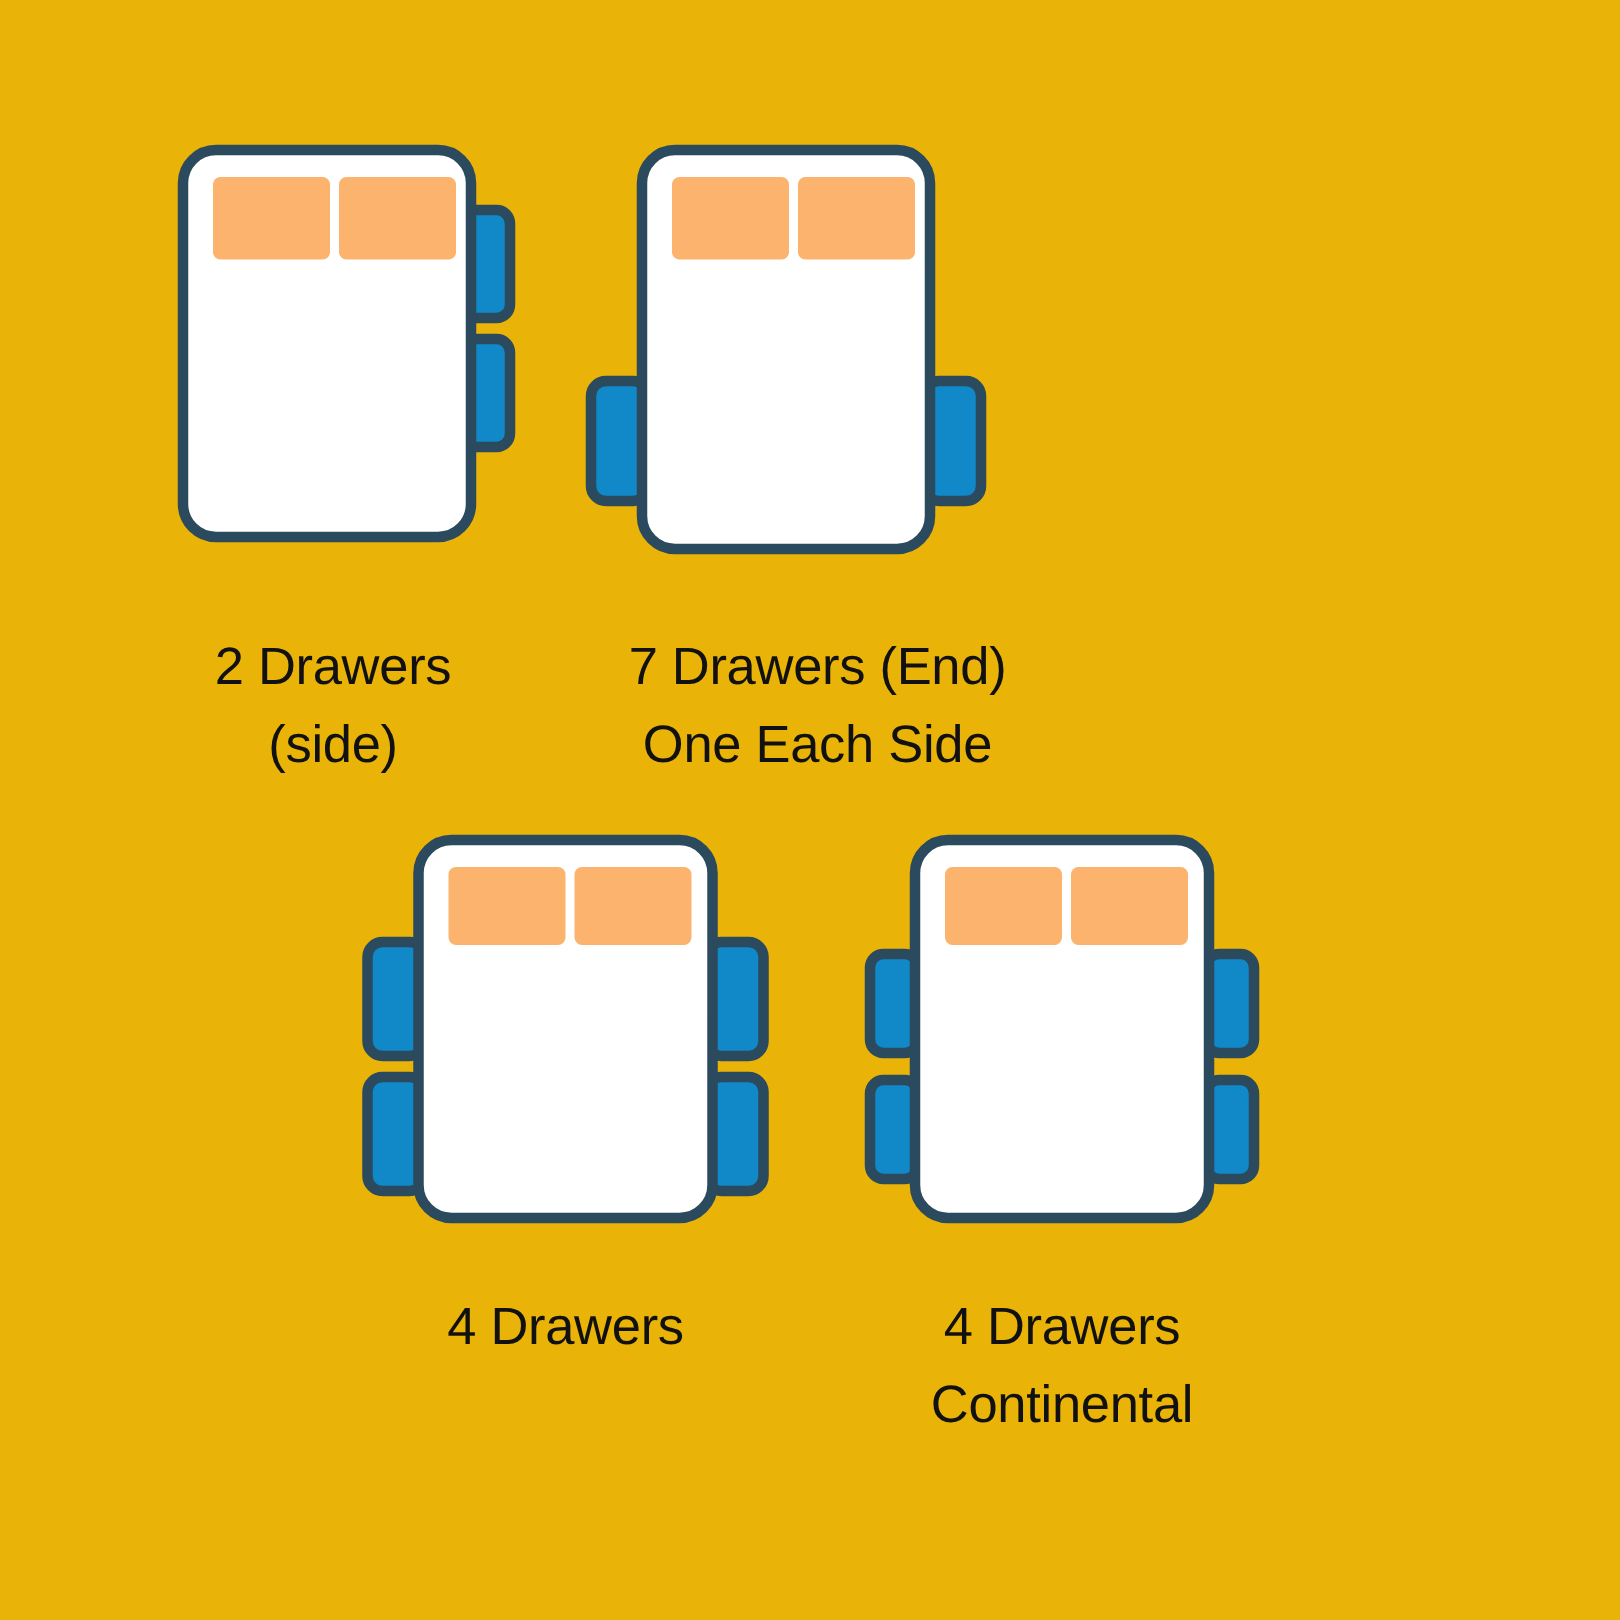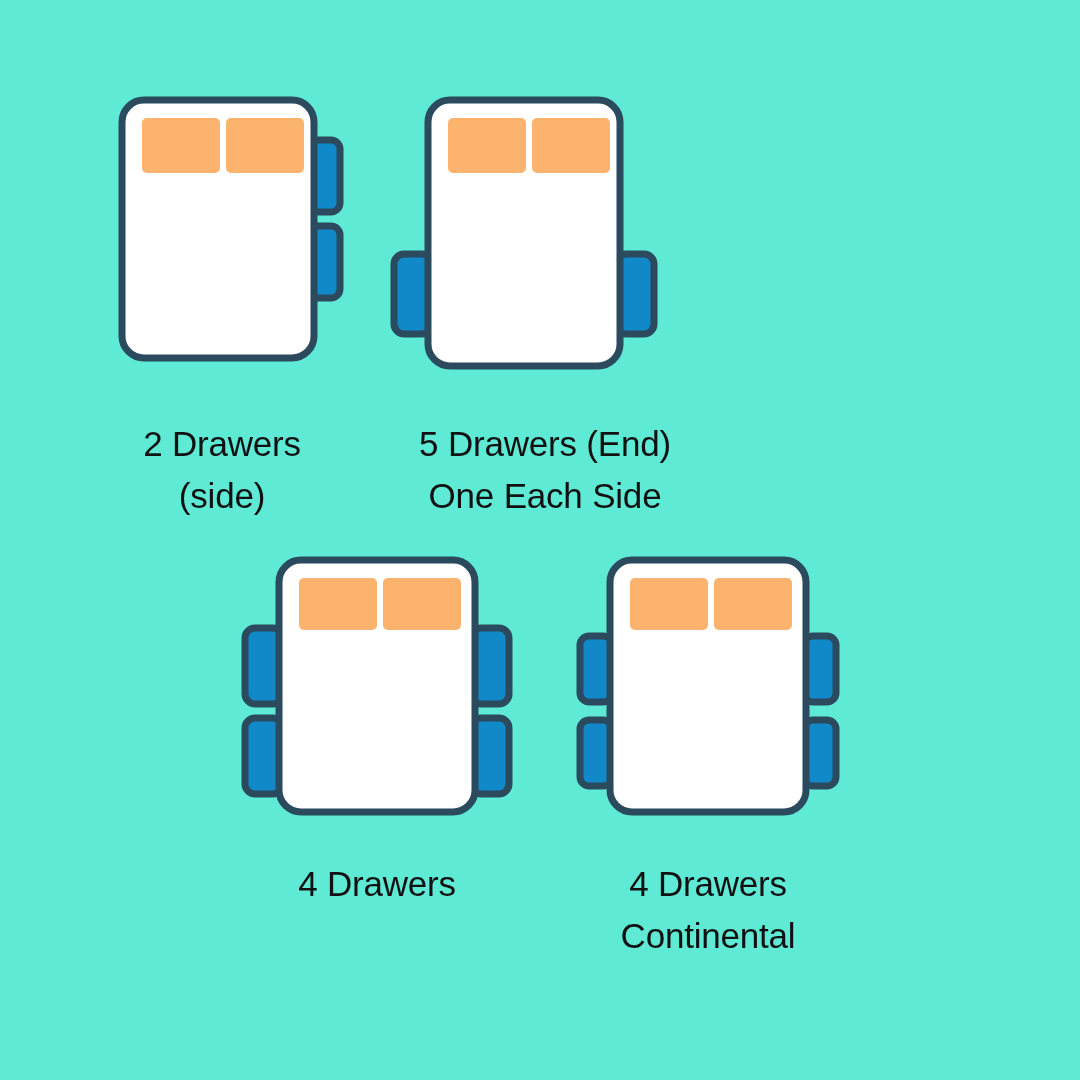--- a/index.html
+++ b/index.html
@@ -11,21 +11,21 @@
     width: 1080px;
     height: 1080px;
     font-family: "Liberation Sans", sans-serif;
     overflow: hidden;
     position: relative;
   }
   #diagram {
     position: relative;
     width: 1080px;
     height: 1080px;
-    background: #5eead4;
+    background: #eab308;
   }
   .bed-option {
     position: absolute;
     display: flex;
     flex-direction: column;
     align-items: center;
   }
   .bed-figure {
     position: relative;
   }
@@ -79,21 +79,21 @@
       <svg width="330" height="300" viewBox="0 0 330 300">
         <g>
           <rect x="14" y="162" width="38" height="80" rx="10" fill="#1189c8" stroke="#2b4a5e" stroke-width="7"></rect>
           <rect x="236" y="162" width="38" height="80" rx="10" fill="#1189c8" stroke="#2b4a5e" stroke-width="7"></rect>
         </g>
         <rect x="48" y="8" width="192" height="266" rx="22" fill="#ffffff" stroke="#2b4a5e" stroke-width="7"></rect>
         <rect x="68" y="26" width="78" height="55" rx="5" fill="#fbb36e"></rect>
         <rect x="152" y="26" width="78" height="55" rx="5" fill="#fbb36e"></rect>
       </svg>
     </div>
-    <div class="bed-caption">5 Drawers (End)
+    <div class="bed-caption">7 Drawers (End)
 One Each Side</div>
   </div>
 
 
   <div class="bed-option" id="opt-3">
     <div class="bed-figure">
       <svg width="300" height="272" viewBox="0 0 300 272">
         <g>
           <rect x="18" y="76" width="38" height="76" rx="10" fill="#1189c8" stroke="#2b4a5e" stroke-width="7"></rect>
           <rect x="18" y="166" width="38" height="76" rx="10" fill="#1189c8" stroke="#2b4a5e" stroke-width="7"></rect>

